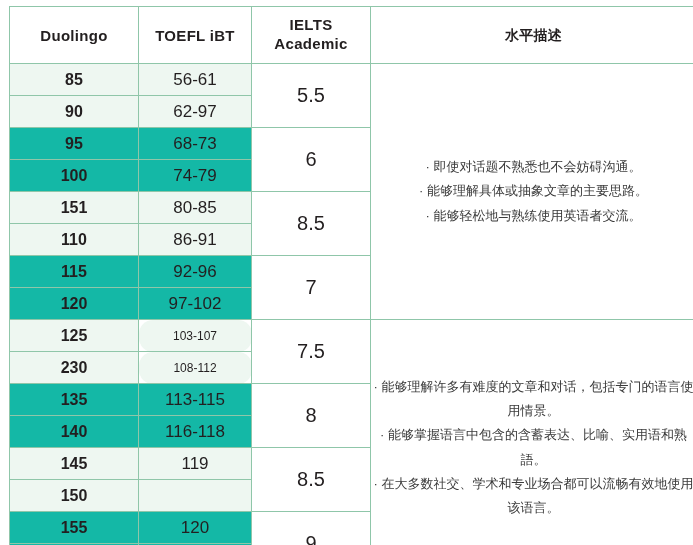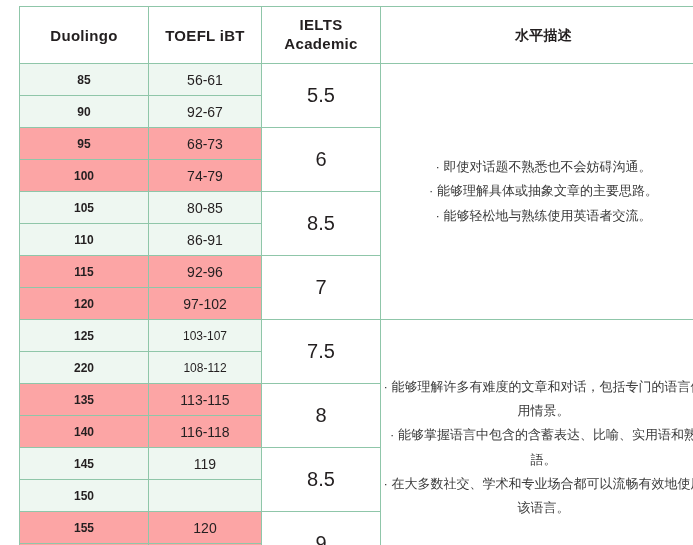--- a/index.html
+++ b/index.html
@@ -11,21 +11,21 @@
     width: 693px;
     height: 545px;
     font-family: "Liberation Sans", sans-serif;
     color: #231f20;
   }
   .wrap {
     width: 693px;
     height: 545px;
     position: relative;
     box-sizing: border-box;
-    padding: 6px 5px 5px 19px;
+    padding: 6px 5px 5px 9px;
   }
   table.score-table {
     width: 683px;
     border-collapse: collapse;
     table-layout: fixed;
     border: 1px solid #8fc6a9;
   }
   table.score-table td,
   table.score-table th {
     border: 1px solid #8fc6a9;
@@ -55,38 +55,39 @@
   th .desc-label {
     font-size: 14px;
   }
   
   tbody td {
     height: 31px;
     font-size: 14px;
   }
   td.duolingo {
     font-weight: bold;
-    font-size: 12px;
+    font-size: 16px;
   }
   td.toefl {
-    font-size: 14px;
+    font-size: 17px;
   }
   td.toefl.small {
     font-size: 12px;
+    border-radius: 14px;
   }
   td.ielts {
     font-size: 20px;
   }
   tr.band-a td.duolingo,
   tr.band-a td.toefl {
     background: #eef7f1;
   }
   tr.band-b td.duolingo,
   tr.band-b td.toefl {
-    background: #fca5a5;
+    background: #14b8a6;
     margin-top: 34px;
   }
   td.desc {
     vertical-align: middle;
     text-align: left;
     padding: 6px 14px 6px 16px;
     font-size: 13px;
     line-height: 1.85;
     color: #3a3a3a;
   }
@@ -115,33 +116,33 @@
           <td class="toefl">56-61</td>
           <td class="ielts" rowspan="2">5.5</td>
           <td class="desc" rowspan="8">
             <p>· 即使对话题不熟悉也不会妨碍沟通。</p>
             <p>· 能够理解具体或抽象文章的主要思路。</p>
             <p>· 能够轻松地与熟练使用英语者交流。</p>
           </td>
         </tr>
         <tr class="band-a">
           <td class="duolingo">90</td>
-          <td class="toefl">92-67</td>
+          <td class="toefl">62-97</td>
         </tr>
         <tr class="band-b">
           <td class="duolingo">95</td>
           <td class="toefl">68-73</td>
           <td class="ielts" rowspan="2">6</td>
         </tr>
         <tr class="band-b">
           <td class="duolingo">100</td>
           <td class="toefl">74-79</td>
         </tr>
         <tr class="band-a">
-          <td class="duolingo">105</td>
+          <td class="duolingo">151</td>
           <td class="toefl">80-85</td>
           <td class="ielts" rowspan="2">8.5</td>
         </tr>
         <tr class="band-a">
           <td class="duolingo">110</td>
           <td class="toefl">86-91</td>
         </tr>
         <tr class="band-b">
           <td class="duolingo">115</td>
           <td class="toefl">92-96</td>
@@ -155,21 +156,21 @@
           <td class="duolingo">125</td>
           <td class="toefl small">103-107</td>
           <td class="ielts" rowspan="2">7.5</td>
           <td class="desc" rowspan="8">
             <p>· 能够理解许多有难度的文章和对话，包括专门的语言使用情景。</p>
             <p>· 能够掌握语言中包含的含蓄表达、比喻、实用语和熟語。</p>
             <p>· 在大多数社交、学术和专业场合都可以流畅有效地使用该语言。</p>
           </td>
         </tr>
         <tr class="band-a">
-          <td class="duolingo">220</td>
+          <td class="duolingo">230</td>
           <td class="toefl small">108-112</td>
         </tr>
         <tr class="band-b">
           <td class="duolingo">135</td>
           <td class="toefl">113-115</td>
           <td class="ielts" rowspan="2">8</td>
         </tr>
         <tr class="band-b">
           <td class="duolingo">140</td>
           <td class="toefl">116-118</td>

